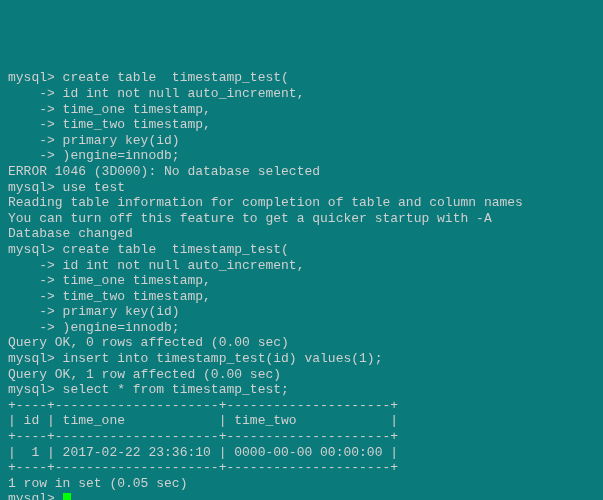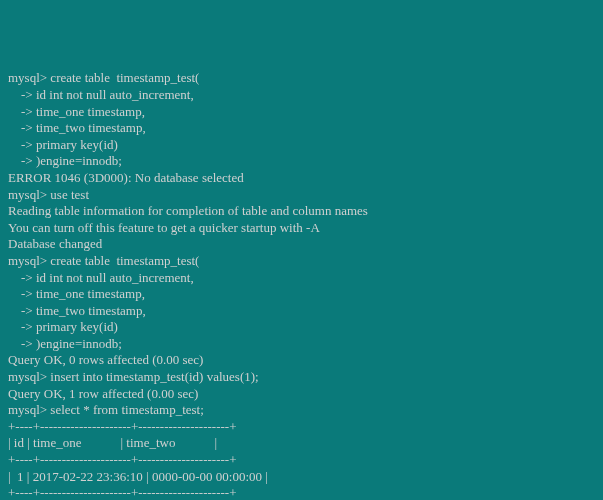--- a/index.html
+++ b/index.html
@@ -9,21 +9,21 @@
       font-family: "Courier New", monospace;
       font-size: 13px;
       line-height: 1.2;
       padding: 8px;
       width: 603px;
       height: 500px;
       overflow: hidden;
       white-space: pre;
     }
     .line { display: block; }
-    .prompt-text { display: inline; font-family: Liberation Serif, serif; }
+    .prompt-text { display: inline; }
     .cursor {
       display: inline-block;
       width: 8px;
       height: 14px;
       background: #00ff00;
       vertical-align: bottom;
     }
   </style>
 </head>
 <body>

